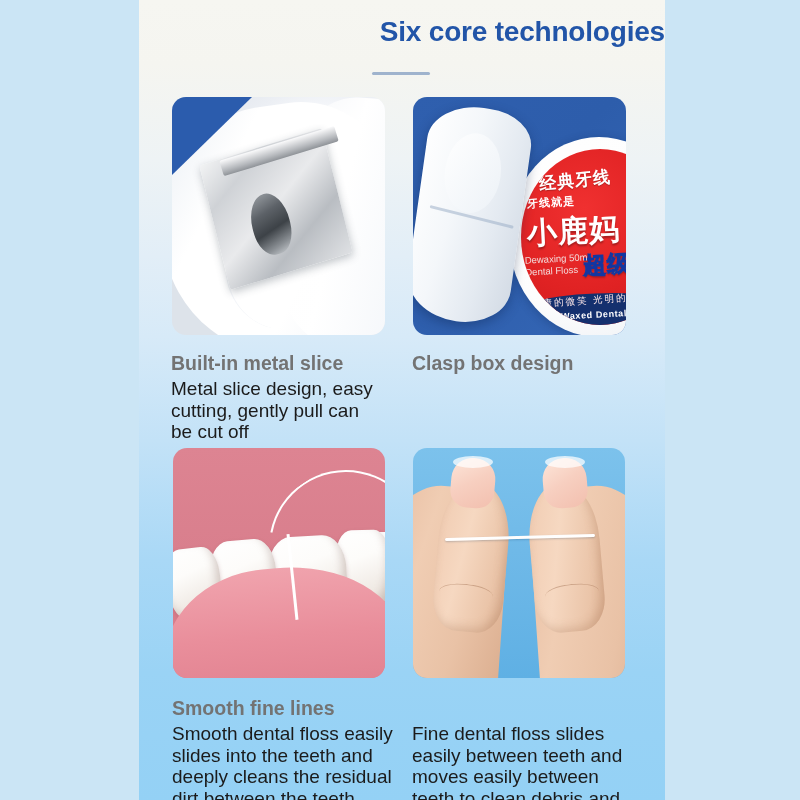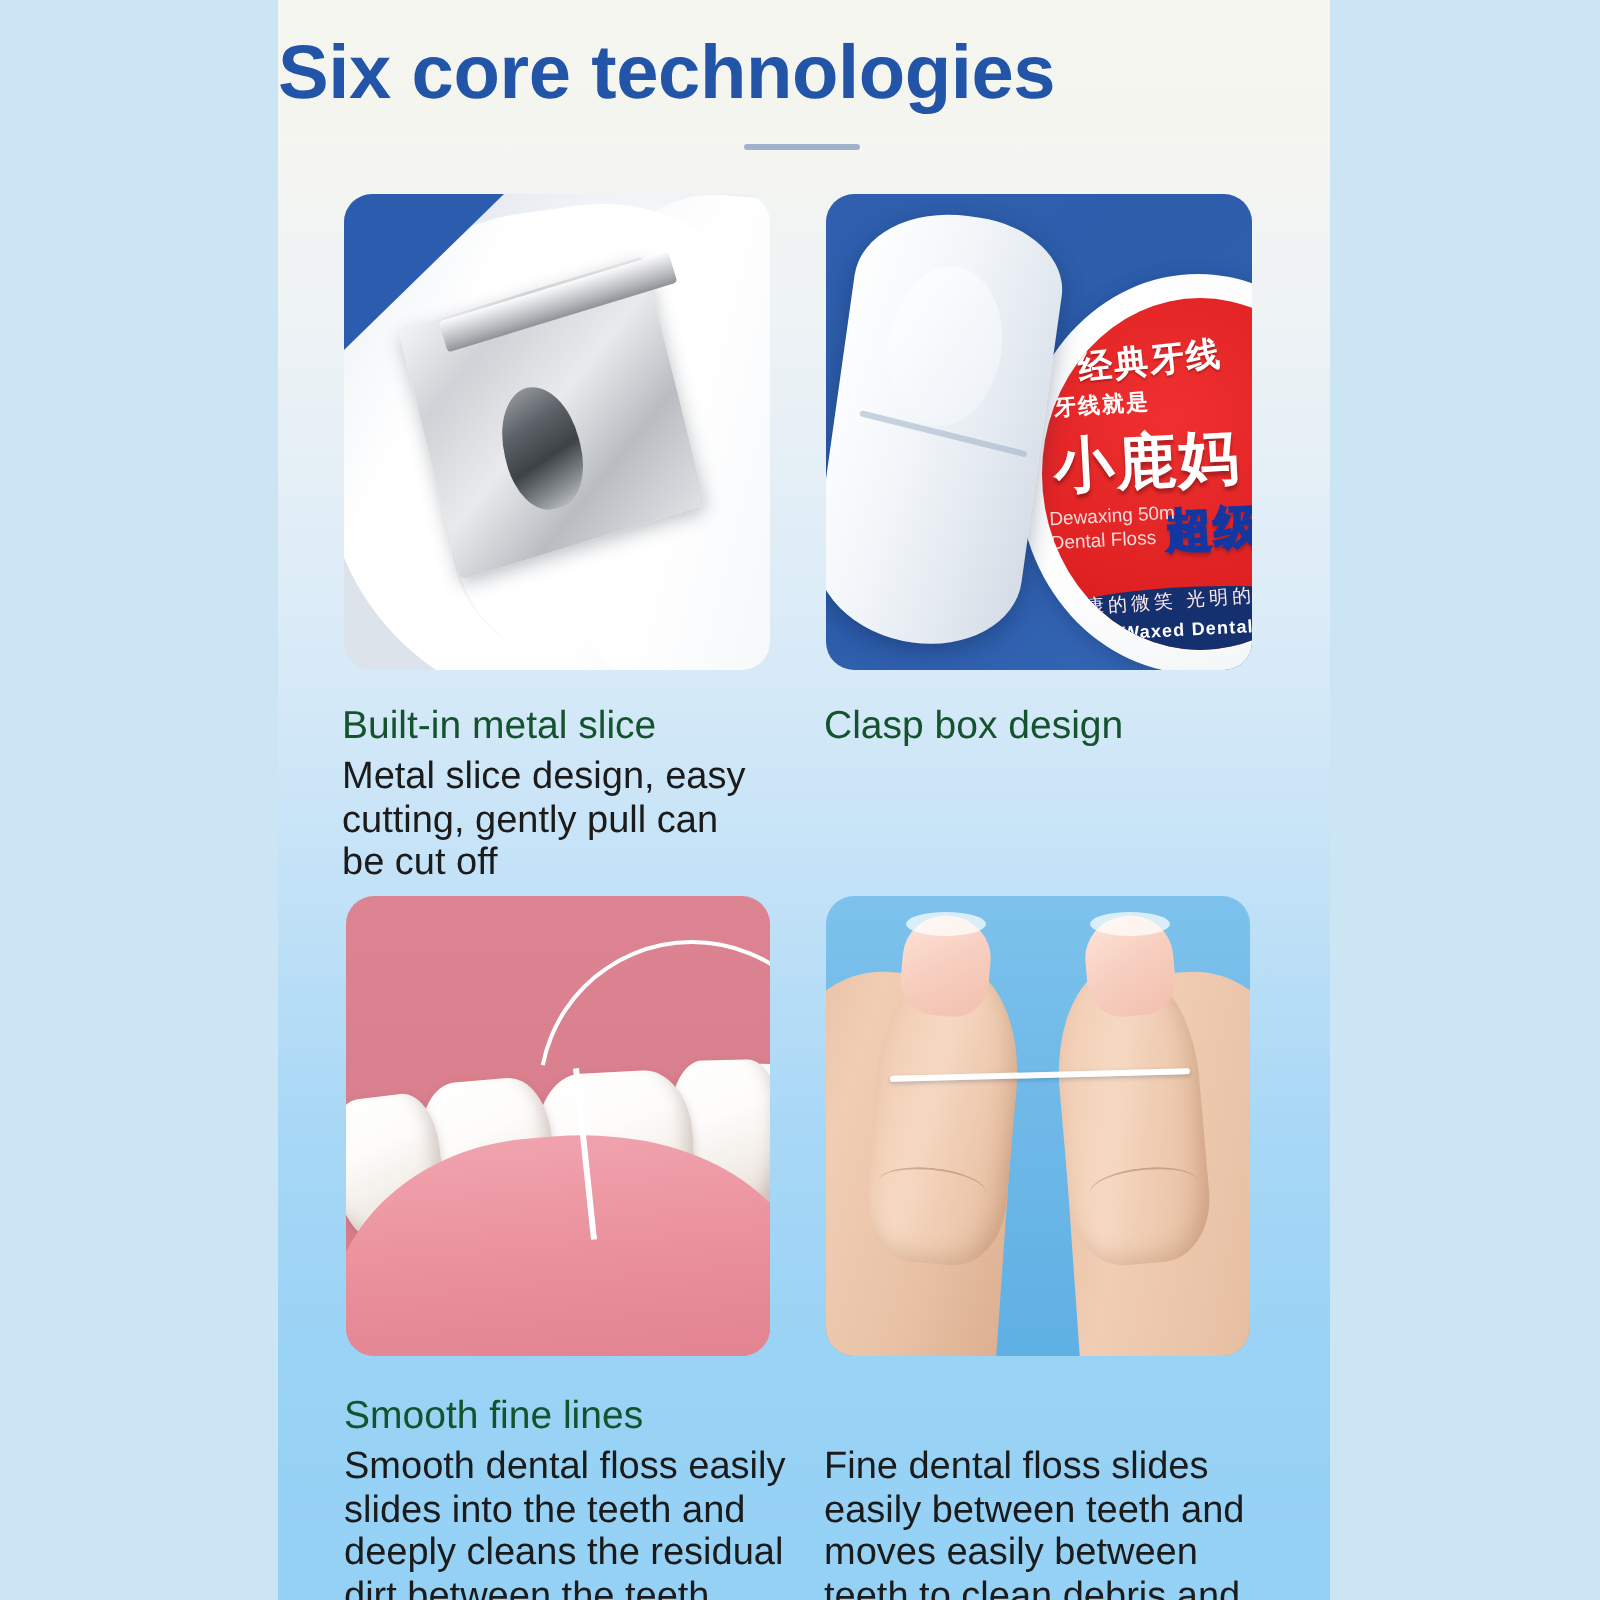--- a/index.html
+++ b/index.html
@@ -37,22 +37,22 @@
       #a9d8f6 70%,
       #9ad3f5 84%,
       #94d1f5 100%);
   }
   
   #title {
     position: absolute;
     left: 139px;
     top: 16px;
     width: 526px;
-    text-align: left;
-    font-size: 38px;
+    text-align: right;
+    font-size: 28px;
     font-weight: bold;
     color: #2255a8;
     letter-spacing: -0.2px;
     white-space: nowrap;
   }
   #title-divider {
     position: absolute;
     left: 372px;
     top: 72px;
     width: 58px;
@@ -61,22 +61,22 @@
     border-radius: 2px;
   }
   .photo {
     position: absolute;
     border-radius: 14px;
     overflow: hidden;
   }
   .card-heading {
     position: absolute;
     font-size: 19.5px;
-    font-weight: normal;
-    color: #14532d;
+    font-weight: bold;
+    color: #737373;
     white-space: nowrap;
   }
   .card-body {
     position: absolute;
     font-size: 19px;
     line-height: 21.5px;
     color: #1b1b1b;
   }
 
   

